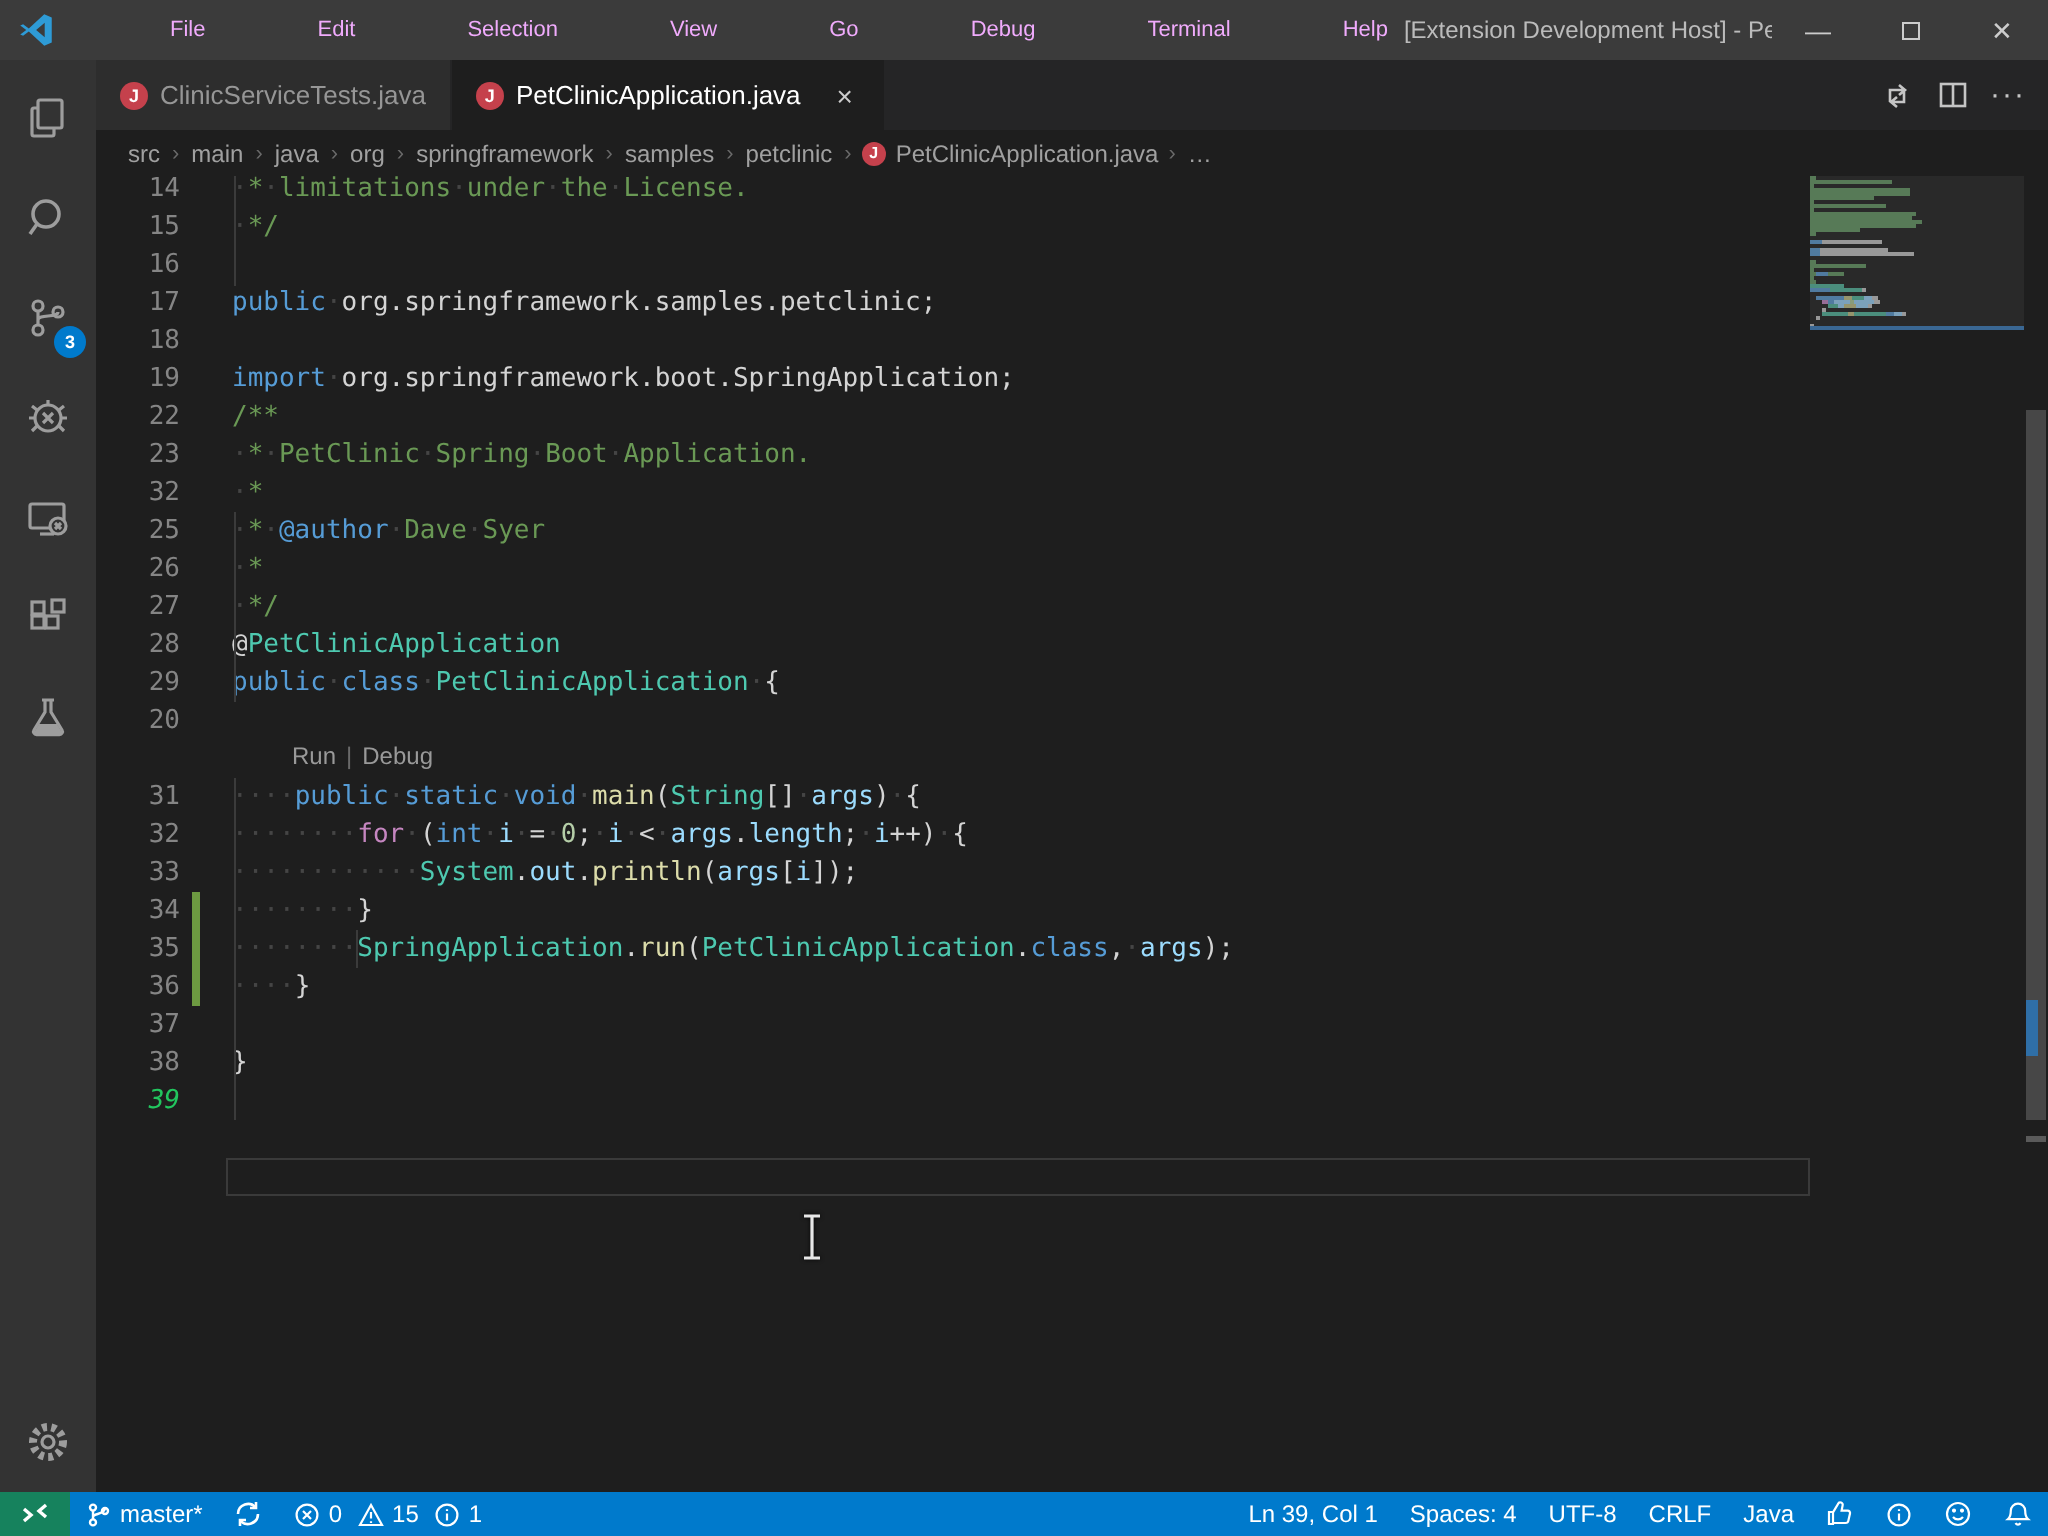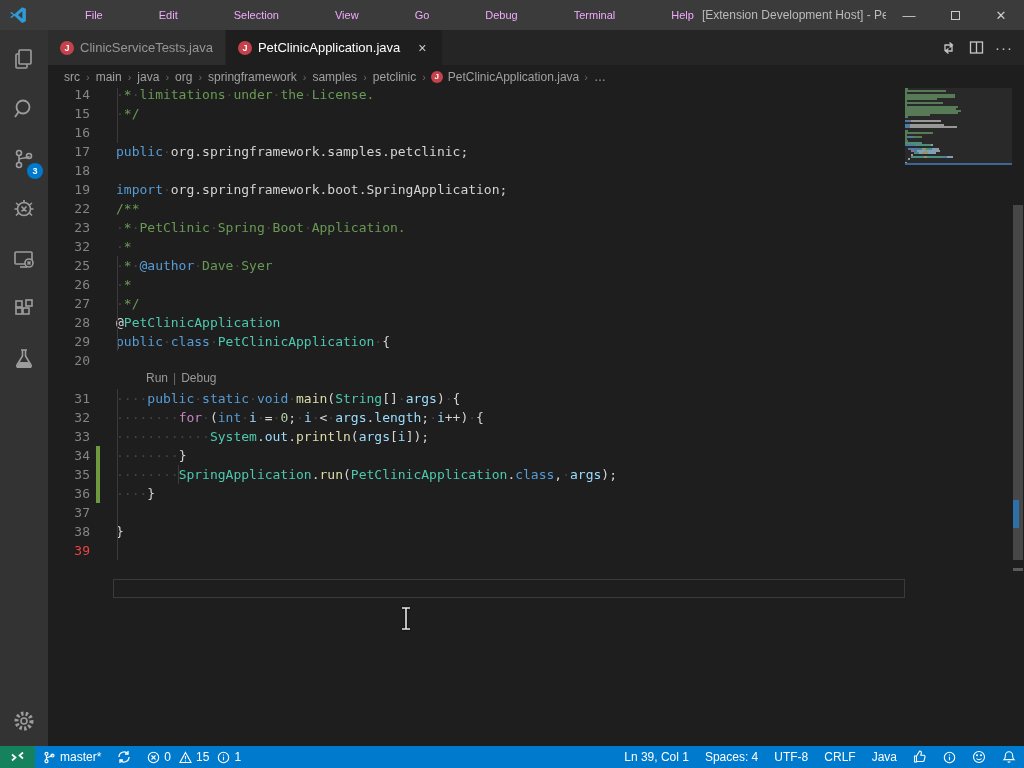--- a/index.html
+++ b/index.html
@@ -47,21 +47,21 @@
   .crumb { padding:0 1px; cursor:default; }
   .crumb-sep { color:#6a6a6a; margin:0 5px; font-size:11px; }
   .crumb-file { display:flex; align-items:center; gap:5px; }
   .crumb-file .java-icon { width:12px; height:12px; font-size:8px; }
 
   
   .editor-body { flex:1; position:relative; overflow:hidden; background:#1e1e1e; }
   .code-scroll { position:absolute; left:0; top:-3px; right:119px; font-family:"DejaVu Sans Mono","Liberation Mono",monospace; }
   .code-row { height:19px; display:flex; white-space:pre; font-size:13px; line-height:19px; }
   .gutter-num { width:42px; flex:0 0 42px; text-align:right; color:#858585; font-size:13px; }
-  .gutter-num.cur { color:#ef4444; }
+  .gutter-num.cur { color:#22c55e;font-style:italic; }
   .gutter-pad { width:26px; flex:0 0 26px; }
   .code-text { flex:1; }
   .ws { color:#454545; }
   .codelens-row { height:19px; line-height:17px; padding-left:98px; font-size:12px;
     color:#999999; font-family:"Liberation Sans",sans-serif; }
   .codelens-row a { color:#999999; text-decoration:none; }
   .codelens-sep { margin:0 5px; color:#6a6a6a; }
 
   .deco { position:absolute; }
   .change-bar { left:48px; width:4px; background:#6d9a41; }

